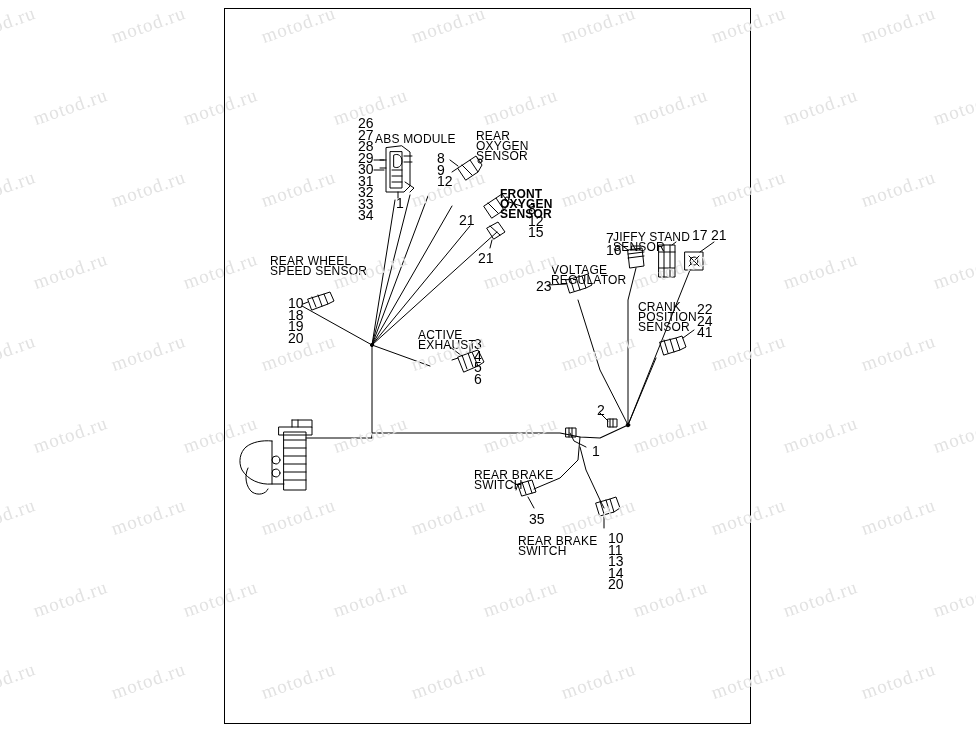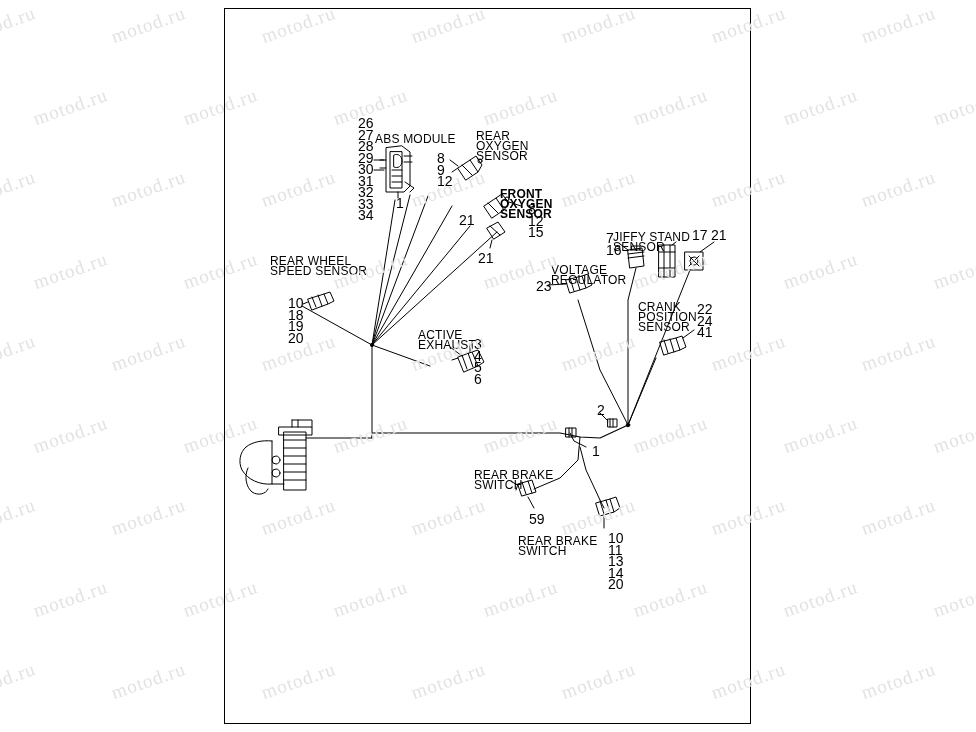--- a/index.html
+++ b/index.html
@@ -353,21 +353,21 @@
       <div class="num" style="left: 536px; top: 281px;">23</div>
       <div class="num" style="left: 606px; top: 233px;">7
 16</div>
       <div class="num" style="left: 672px; top: 230px; margin-left: 20px;">17</div>
       <div class="num" style="left: 711px; top: 230px;">21</div>
       <div class="num" style="left: 697px; top: 304px;">22
 24
 41</div>
       <div class="num" style="left: 597px; top: 405px;">2</div>
       <div class="num" style="left: 592px; top: 446px;">1</div>
-      <div class="num" style="left: 529px; top: 514px;">59</div>
+      <div class="num" style="left: 529px; top: 514px;">35</div>
       <div class="num" style="left: 608px; top: 533px;">10
 11
 13
 14
 20</div>
     </div>
 
 </div>
 
 </body></html>

